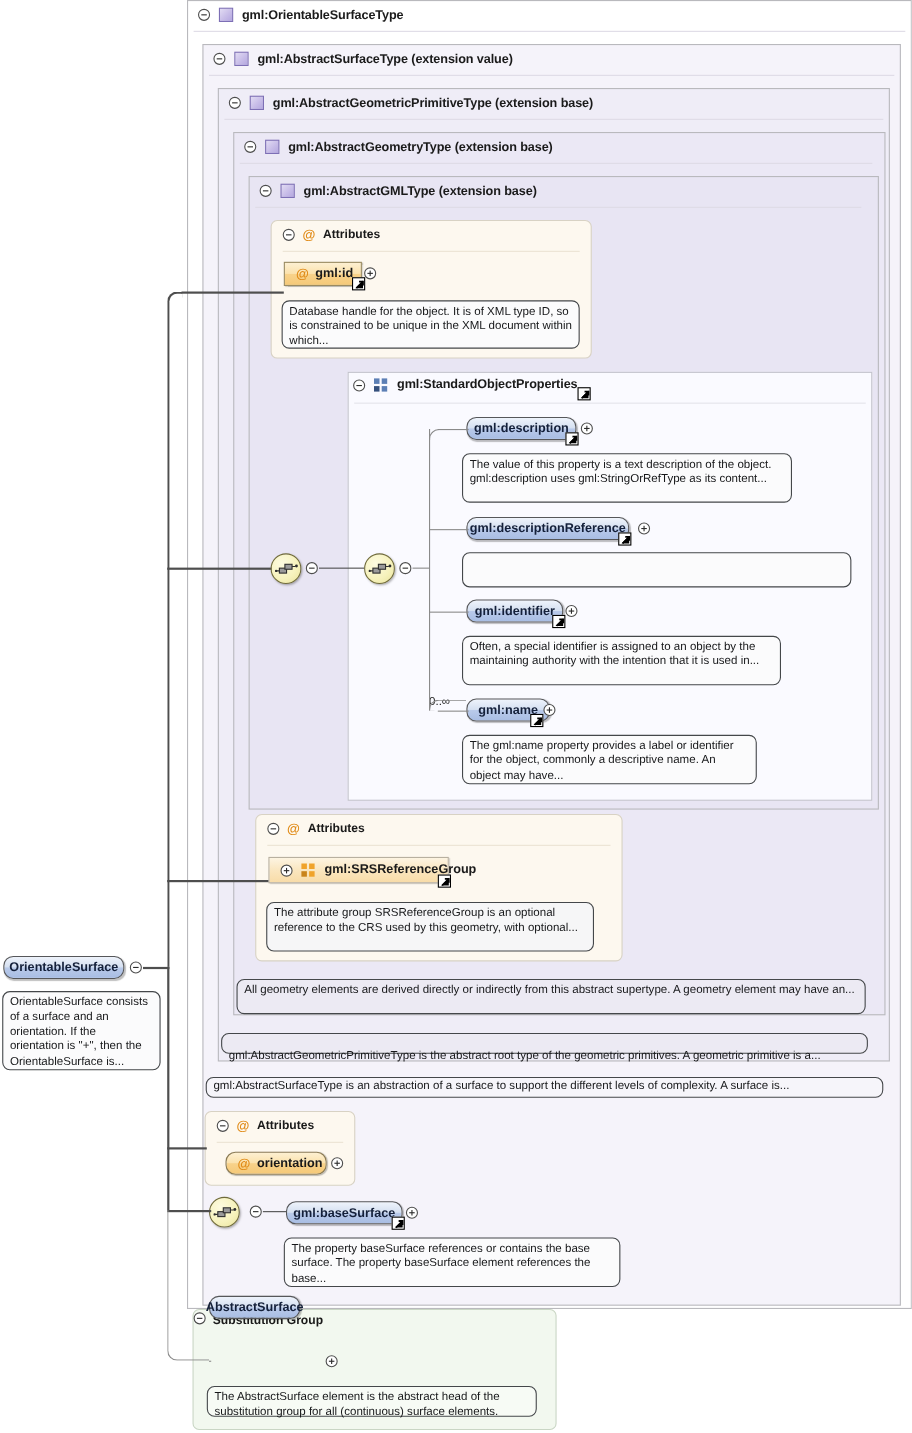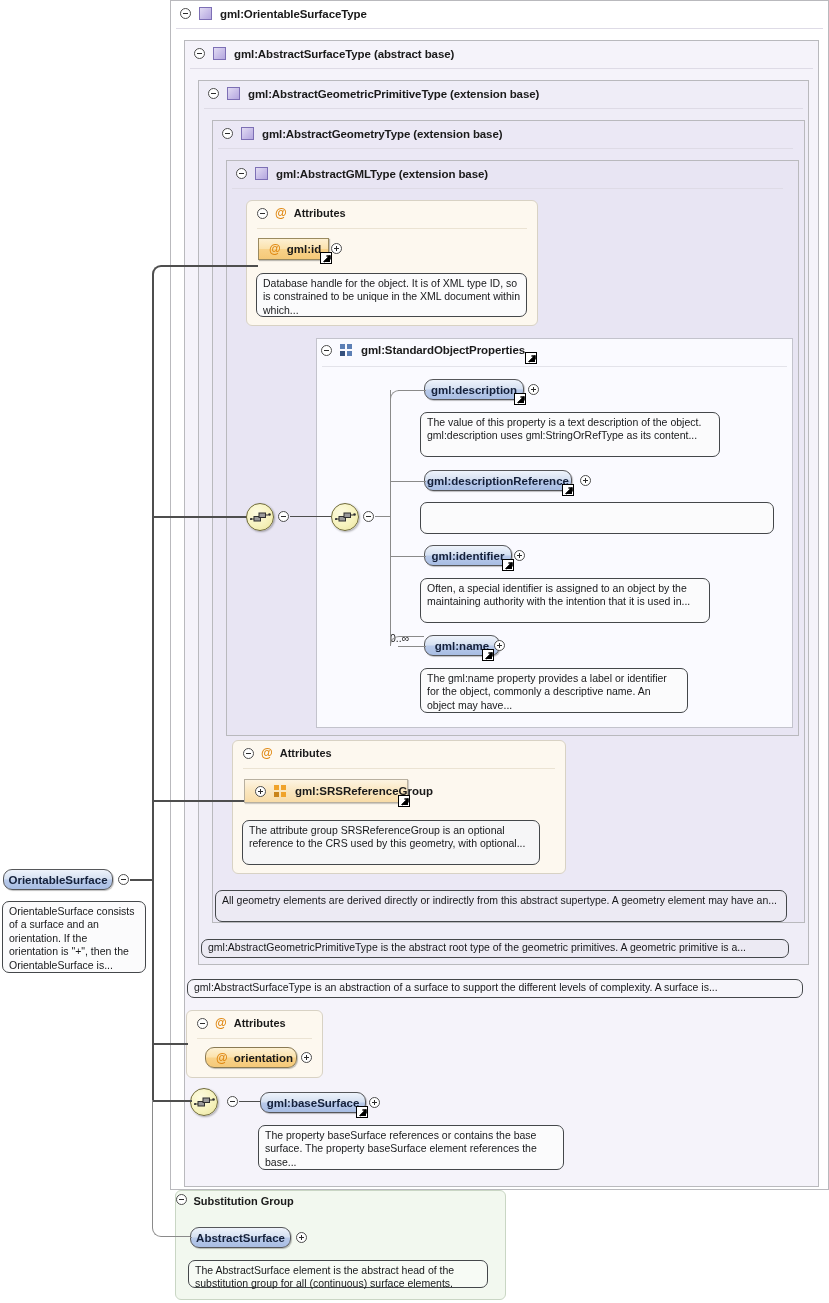--- a/index.html
+++ b/index.html
@@ -288,21 +288,21 @@
   <div style="position:absolute; left:180px; top:7px; display:flex; align-items:center; gap:8px;">
     <span class="tog"></span>
     <span class="sq"></span>
     <span class="tlabel">gml:OrientableSurfaceType</span>
   </div>
   <div class="thead-rule" style="left:176px; width:647px; top:28px;"></div>
 
   <div style="position:absolute; left:194px; top:47px; display:flex; align-items:center; gap:8px;">
     <span class="tog"></span>
     <span class="sq"></span>
-    <span class="tlabel">gml:AbstractSurfaceType (abstract base)</span>
+    <span class="tlabel">gml:AbstractSurfaceType (extension value)</span>
   </div>
   <div class="thead-rule" style="left:190px; width:623px; top:68px;"></div>
 
   <div style="position:absolute; left:208px; top:87px; display:flex; align-items:center; gap:8px;">
     <span class="tog"></span>
     <span class="sq"></span>
     <span class="tlabel">gml:AbstractGeometricPrimitiveType (extension base)</span>
   </div>
   <div class="thead-rule" style="left:204px; width:599px; top:108px;"></div>
 
@@ -447,21 +447,21 @@
   <div class="doc lav" style="left:215px; top:890px; width:572px; height:32px;">
     <span class="tip" style="left:18px;"></span>
     <span>All geometry elements are derived directly or indirectly from this abstract supertype. A geometry element may have an...</span>
   </div>
 
   <div class="doc cream" style="left:242px; top:820px; width:298px; height:45px;">
     <span class="tip" style="left:18px;"></span>
     <span>The attribute group SRSReferenceGroup is an optional reference to the CRS used by this geometry, with optional...</span>
   </div>
 
-  <div class="doc lav" style="left:201px; top:939px; width:588px; height:19px; padding-top:1px;">
+  <div class="doc lav" style="left:201px; top:939px; width:588px; height:19px; padding-top:14px;">
     <span class="tip" style="left:18px;"></span>
     <span>gml:AbstractGeometricPrimitiveType is the abstract root type of the geometric primitives. A geometric primitive is a...</span>
   </div>
 
   <div class="doc wht" style="left:187px; top:979px; width:616px; height:19px; padding-top:1px; background:#f6f5fa;">
     <span class="tip" style="left:18px; "></span>
     <span>gml:AbstractSurfaceType is an abstraction of a surface to support the different levels of complexity. A surface is...</span>
   </div>
 
   <div class="apanel" style="left:186px; top:1010px; width:137px; height:68px;">
@@ -505,21 +505,21 @@
     <span>The property baseSurface references or contains the base surface. The property baseSurface element references the base...</span>
   </div>
 
   <div class="gpanel" style="left:175px; top:1190px; width:331px; height:110px;">
     <div class="ahead">
       <span class="tog"></span>
       <span class="ahead-label" style="margin-left:2px;">Substitution Group</span>
     </div>
     <div class="arule"></div>
   </div>
-  <div class="pill" style="left:190px; top:1227px; width:101px;">
+  <div class="pill" style="left:190px; top:1178px; width:83px;">
     <span>AbstractSurface</span>
   </div>
   <span class="tog plus" style="position:absolute; left:296px; top:1232px;"></span>
   <div class="doc green" style="left:188px; top:1260px; width:300px; height:28px;">
     <span class="tip" style="left:18px;"></span>
     <span>The AbstractSurface element is the abstract head of the substitution group for all (continuous) surface elements.</span>
   </div>
 
   <div class="pill" style="left:3px; top:869px; width:110px;">
     <span>OrientableSurface</span>

